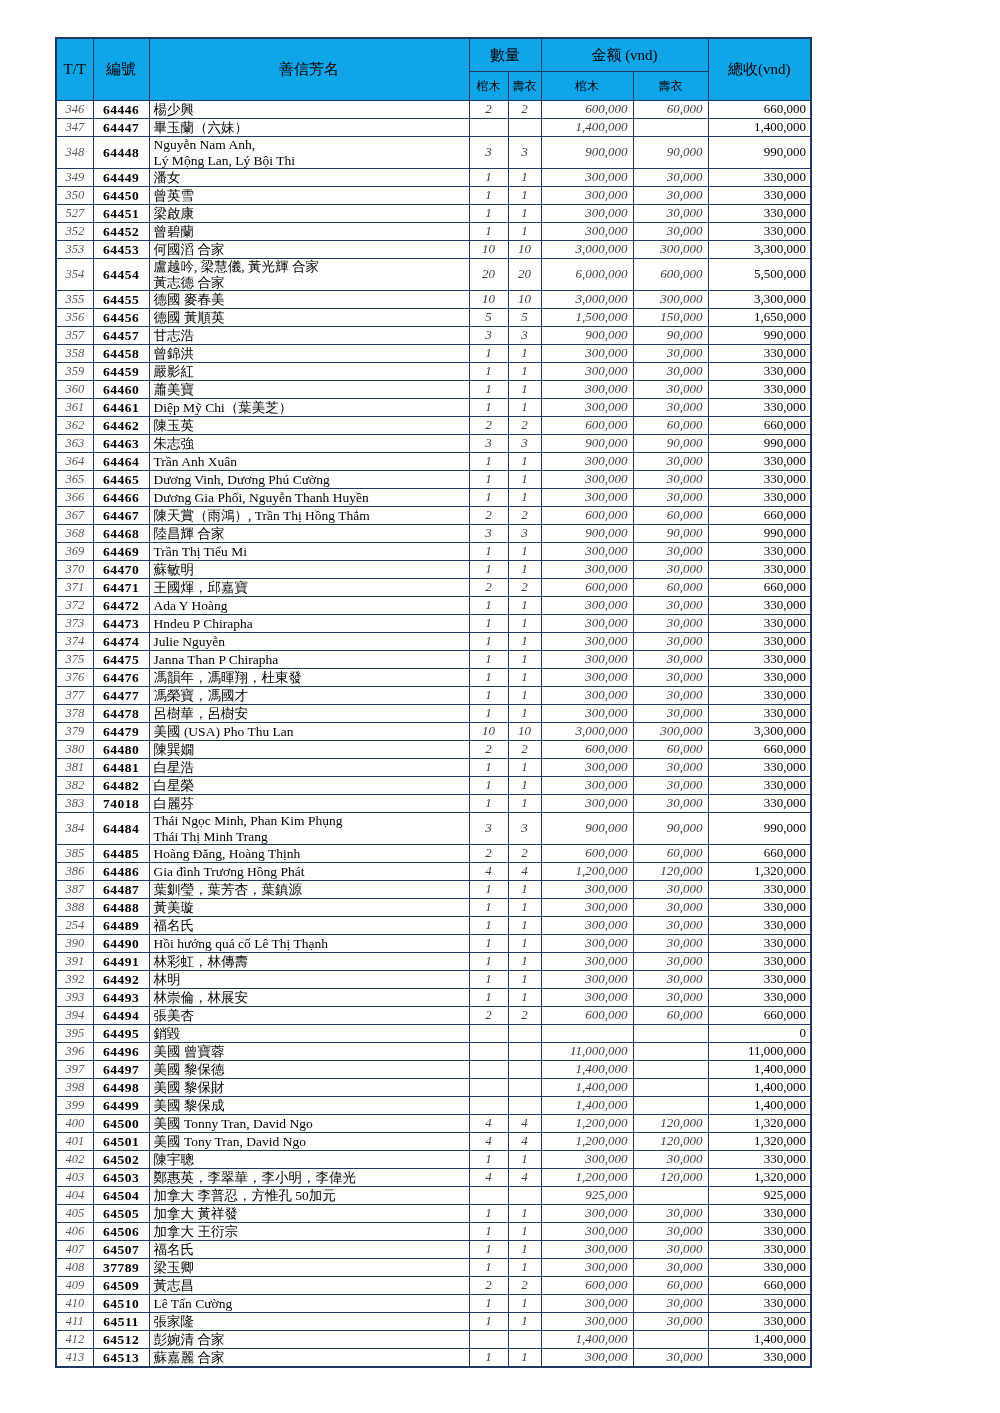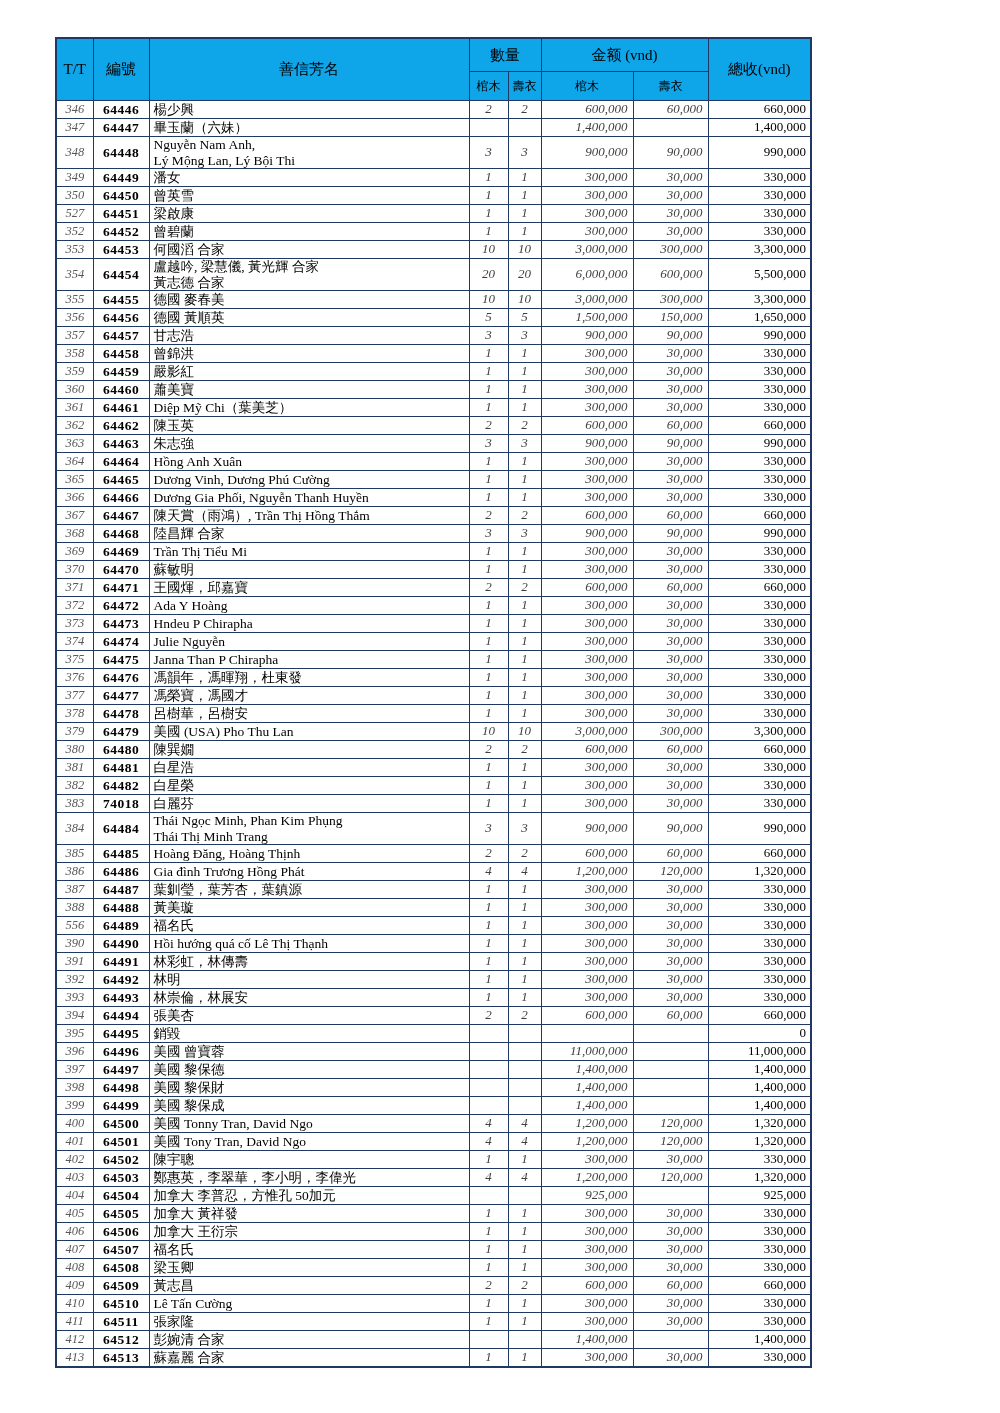--- a/index.html
+++ b/index.html
@@ -290,21 +290,21 @@
           <td class="name">朱志強</td>
           <td class="qty">3</td>
           <td class="qty">3</td>
           <td class="amt">900,000</td>
           <td class="amt">90,000</td>
           <td class="total">990,000</td>
         </tr>
         <tr>
           <td class="tt">364</td>
           <td class="id">64464</td>
-          <td class="name">Hồng Anh Xuân</td>
+          <td class="name">Trần Anh Xuân</td>
           <td class="qty">1</td>
           <td class="qty">1</td>
           <td class="amt">300,000</td>
           <td class="amt">30,000</td>
           <td class="total">330,000</td>
         </tr>
         <tr>
           <td class="tt">365</td>
           <td class="id">64465</td>
           <td class="name">Dương Vinh, Dương Phú Cường</td>
@@ -539,21 +539,21 @@
           <td class="tt">388</td>
           <td class="id">64488</td>
           <td class="name">黃美璇</td>
           <td class="qty">1</td>
           <td class="qty">1</td>
           <td class="amt">300,000</td>
           <td class="amt">30,000</td>
           <td class="total">330,000</td>
         </tr>
         <tr>
-          <td class="tt">556</td>
+          <td class="tt">254</td>
           <td class="id">64489</td>
           <td class="name">福名氏</td>
           <td class="qty">1</td>
           <td class="qty">1</td>
           <td class="amt">300,000</td>
           <td class="amt">30,000</td>
           <td class="total">330,000</td>
         </tr>
         <tr>
           <td class="tt">390</td>
@@ -730,21 +730,21 @@
           <td class="id">64507</td>
           <td class="name">福名氏</td>
           <td class="qty">1</td>
           <td class="qty">1</td>
           <td class="amt">300,000</td>
           <td class="amt">30,000</td>
           <td class="total">330,000</td>
         </tr>
         <tr>
           <td class="tt">408</td>
-          <td class="id">64508</td>
+          <td class="id">37789</td>
           <td class="name">梁玉卿</td>
           <td class="qty">1</td>
           <td class="qty">1</td>
           <td class="amt">300,000</td>
           <td class="amt">30,000</td>
           <td class="total">330,000</td>
         </tr>
         <tr>
           <td class="tt">409</td>
           <td class="id">64509</td>

